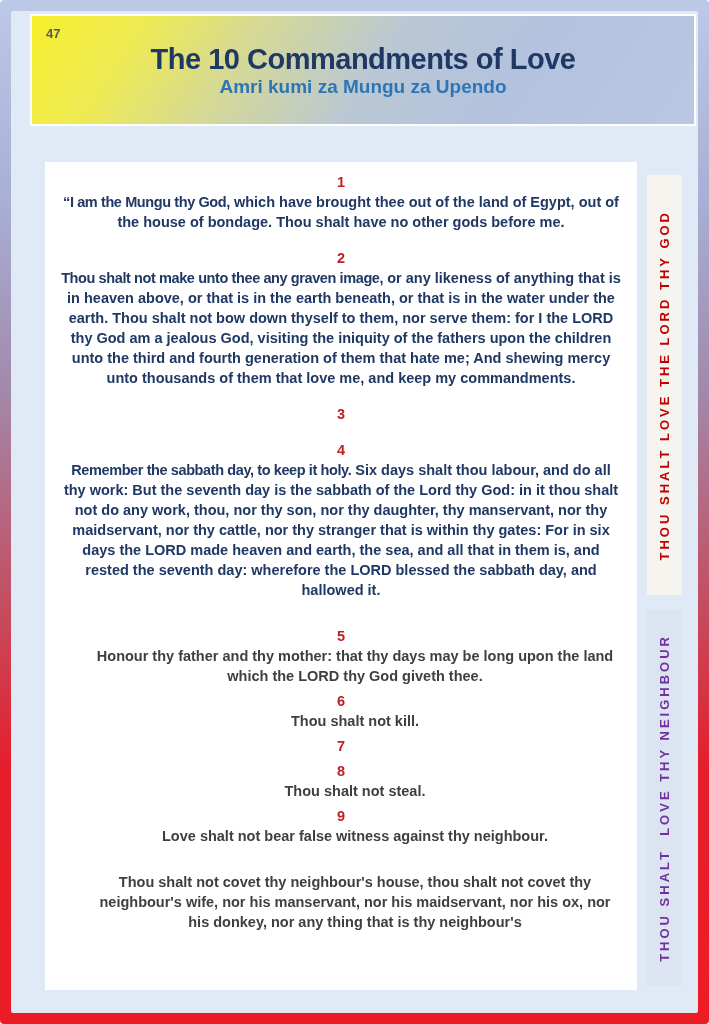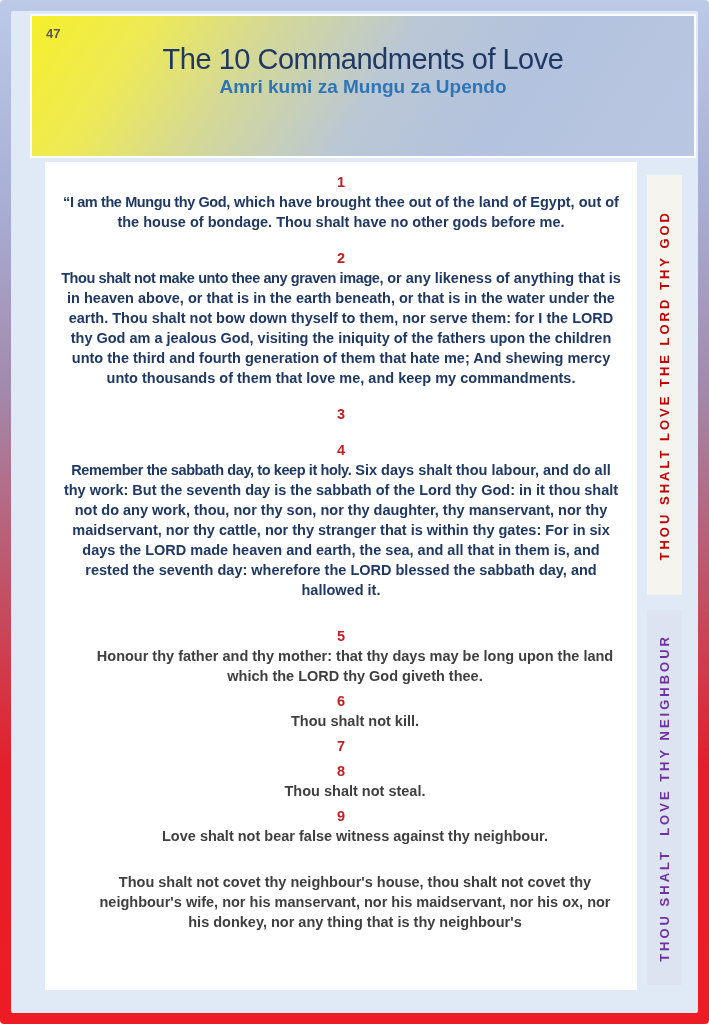--- a/index.html
+++ b/index.html
@@ -11,32 +11,32 @@
     position:absolute;inset:0;box-sizing:border-box;padding:11px;border-radius:4px;
     background:linear-gradient(to bottom,
       #bcc9e7 0%, #a8aed4 20%, #a289ab 38%, #c25064 58%, #e51e2b 75%, #ed1c24 100%);
   }
   .page{
     position:relative;width:100%;height:100%;
     background:#e0eaf6;border-radius:2px;
   }
   
   .header{
-    position:absolute;top:3px;left:19px;right:2px;height:144px;
+    position:absolute;top:3px;left:19px;right:2px;height:112px;
     box-sizing:border-box;border:2px solid #fdfdfb;
     background:linear-gradient(123deg,
       #f5ef2b 0%, #eeea55 16%, #d5d995 32%, #bac7d5 52%, #b3c2de 72%, #b9c7e2 100%);
   }
   .page-number{
     position:absolute;top:10px;left:14px;
     font-size:13px;font-weight:bold;color:#595959;
   }
   .title{
     margin-top:27px;text-align:center;
-    font-size:29px;font-weight:normal;color:#1f3864;letter-spacing:-0.5px;
+    font-size:29px;font-weight:bold;color:#1f3864;letter-spacing:-0.5px;
   }
   .subtitle{
     text-align:center;
     font-size:19px;font-weight:bold;color:#2e75b6;
   }
   
   .content{
     position:absolute;left:34px;top:151px;width:592px;height:828px;
     box-sizing:border-box;background:#ffffff;padding:10px 16px 8px 16px;
     text-align:center;overflow:hidden;

